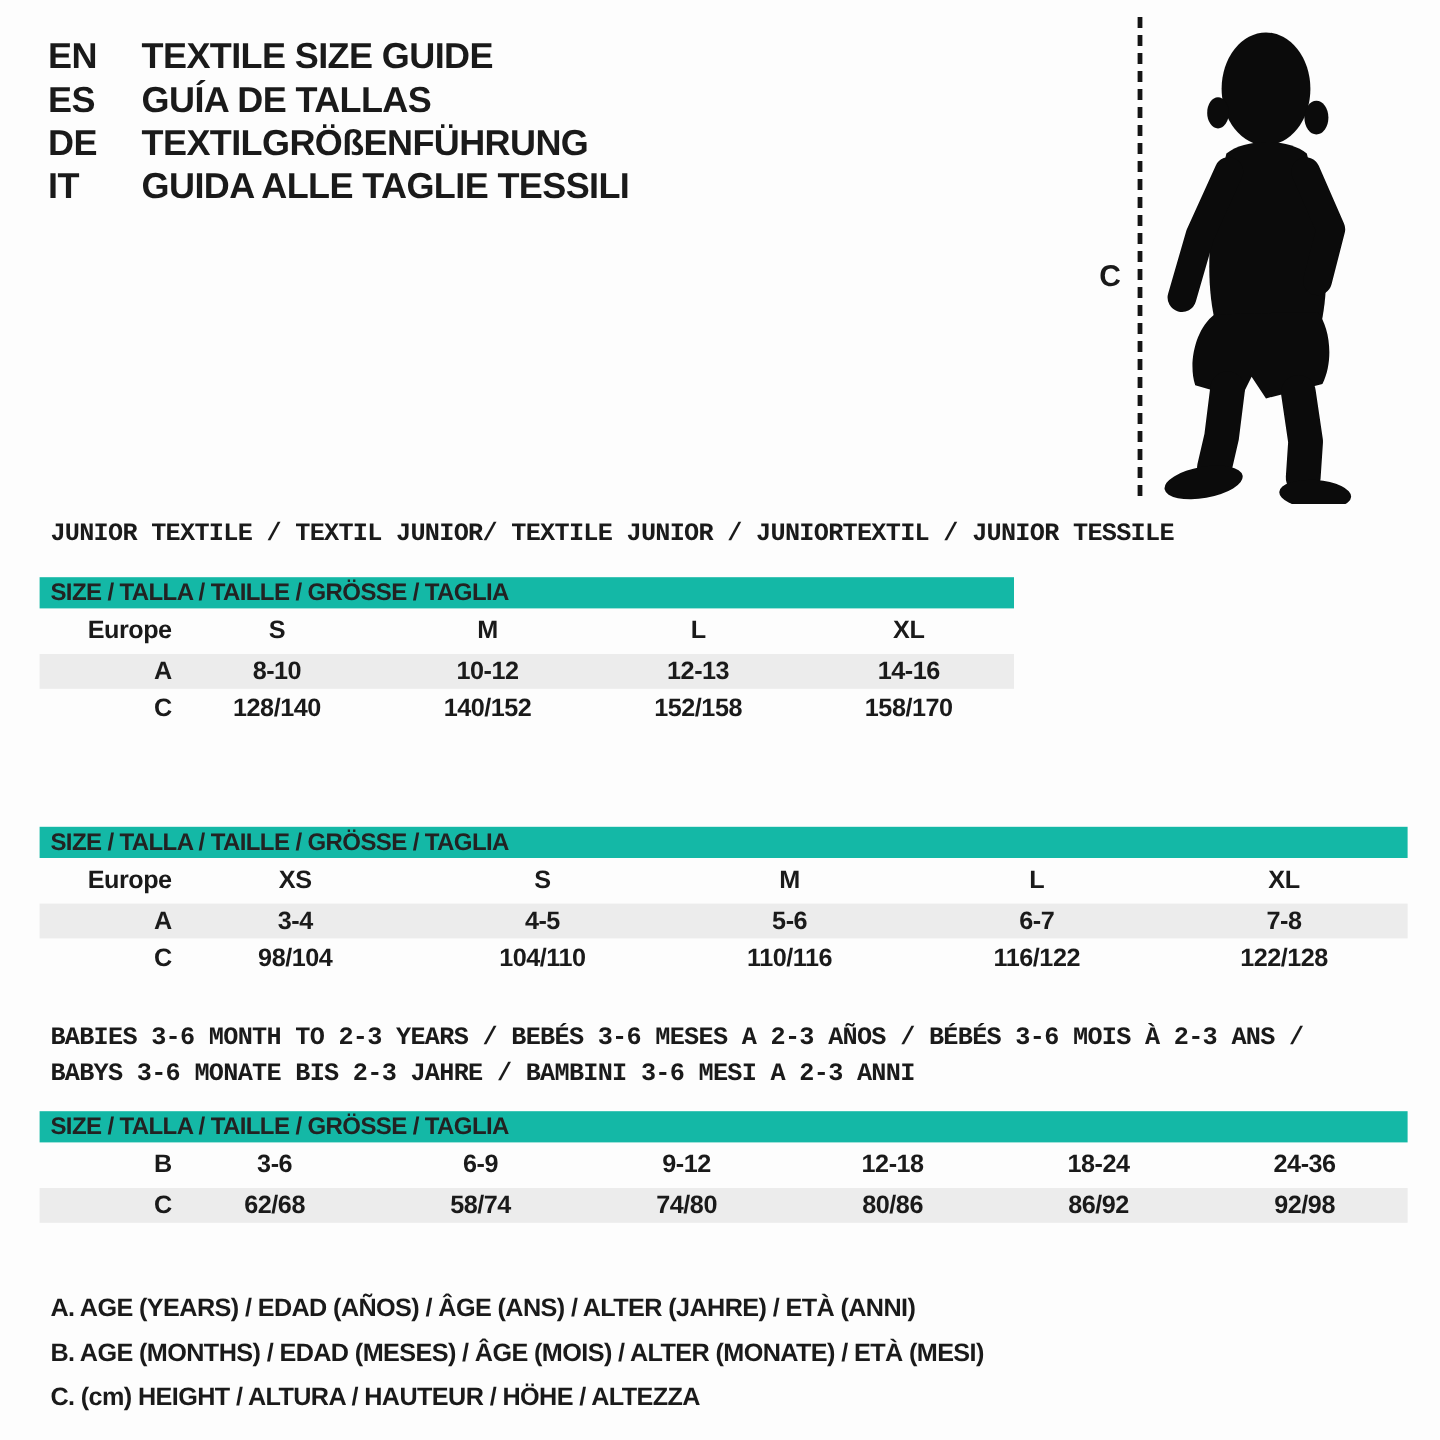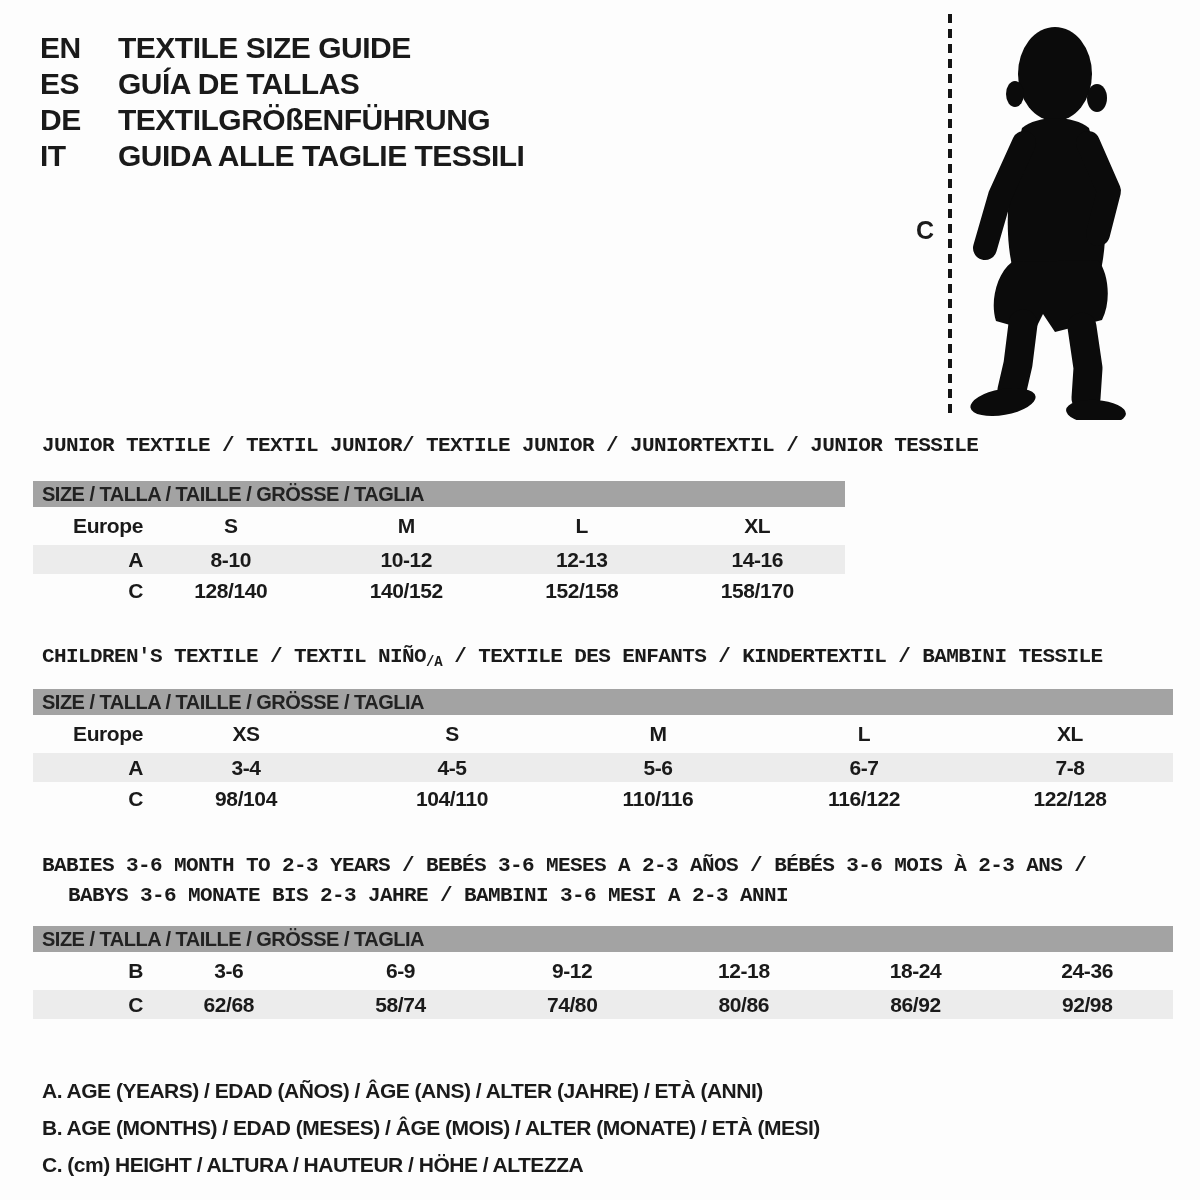--- a/index.html
+++ b/index.html
@@ -26,21 +26,21 @@
   }
   .silhouette { left:962px; top:10px; }
 
   
   .section-title { font-size:21px; letter-spacing:-0.6px; line-height:25px; white-space:nowrap;font-family:Liberation Mono, monospace; }
   .sub-a { font-size:14px; vertical-align:-4px; letter-spacing:-0.3px; }
 
   
   .table { }
   .thead {
-    background:#a3a3a3; height:26px; line-height:27px;
+    background:#14b8a6; height:26px; line-height:27px;
     font-size:20px; letter-spacing:-0.5px; padding-left:9px; color:#222;
   }
   .trow { display:grid; align-items:center; font-size:21px; letter-spacing:-0.4px; }
   .t4 { grid-template-columns:110px repeat(4,1fr); }
   .t5 { grid-template-columns:110px repeat(5,1fr); }
   .t6 { grid-template-columns:110px repeat(6,1fr); }
   .trow span { text-align:center; }
   .trow .lbl { text-align:right; padding-left:9px; }
   .h38 { height:38px; }
   .h29 { height:29px; }
@@ -115,23 +115,20 @@
     </div>
     <div class="trow t4 h34">
       <span class="lbl">C</span>
       <span>128/140</span>
       <span>140/152</span>
       <span>152/158</span>
       <span>158/170</span>
     </div>
   </div>
 
-  <div class="abs section-title" style="left:42px; top:644px;">
-    <span>CHILDREN'S TEXTILE / TEXTIL NIÑO</span><span class="sub-a">/A</span><span> / TEXTILE DES ENFANTS / KINDERTEXTIL / BAMBINI TESSILE</span>
-  </div>
   <div class="abs table" style="left:33px; top:689px; width:1140px;">
     <div class="thead">SIZE / TALLA / TAILLE / GRÖSSE / TAGLIA</div>
     <div class="trow t5 h38">
       <span class="lbl">Europe</span>
       <span>XS</span>
       <span>S</span>
       <span>M</span>
       <span>L</span>
       <span>XL</span>
     </div>
@@ -148,21 +145,21 @@
       <span>98/104</span>
       <span>104/110</span>
       <span>110/116</span>
       <span>116/122</span>
       <span>122/128</span>
     </div>
   </div>
 
   <div class="abs" style="left:42px; top:851px;">
     <div class="section-title" style="line-height:30px;">BABIES 3-6 MONTH TO 2-3 YEARS / BEBÉS 3-6 MESES A 2-3 AÑOS / BÉBÉS 3-6 MOIS À 2-3 ANS /</div>
-    <div class="section-title" style="line-height:30px;margin-left:26px;">BABYS 3-6 MONATE BIS 2-3 JAHRE / BAMBINI 3-6 MESI A 2-3 ANNI</div>
+    <div class="section-title" style="line-height:30px;">BABYS 3-6 MONATE BIS 2-3 JAHRE / BAMBINI 3-6 MESI A 2-3 ANNI</div>
   </div>
   <div class="abs table" style="left:33px; top:926px; width:1140px;">
     <div class="thead">SIZE / TALLA / TAILLE / GRÖSSE / TAGLIA</div>
     <div class="trow t6 h38">
       <span class="lbl">B</span>
       <span>3-6</span>
       <span>6-9</span>
       <span>9-12</span>
       <span>12-18</span>
       <span>18-24</span>

